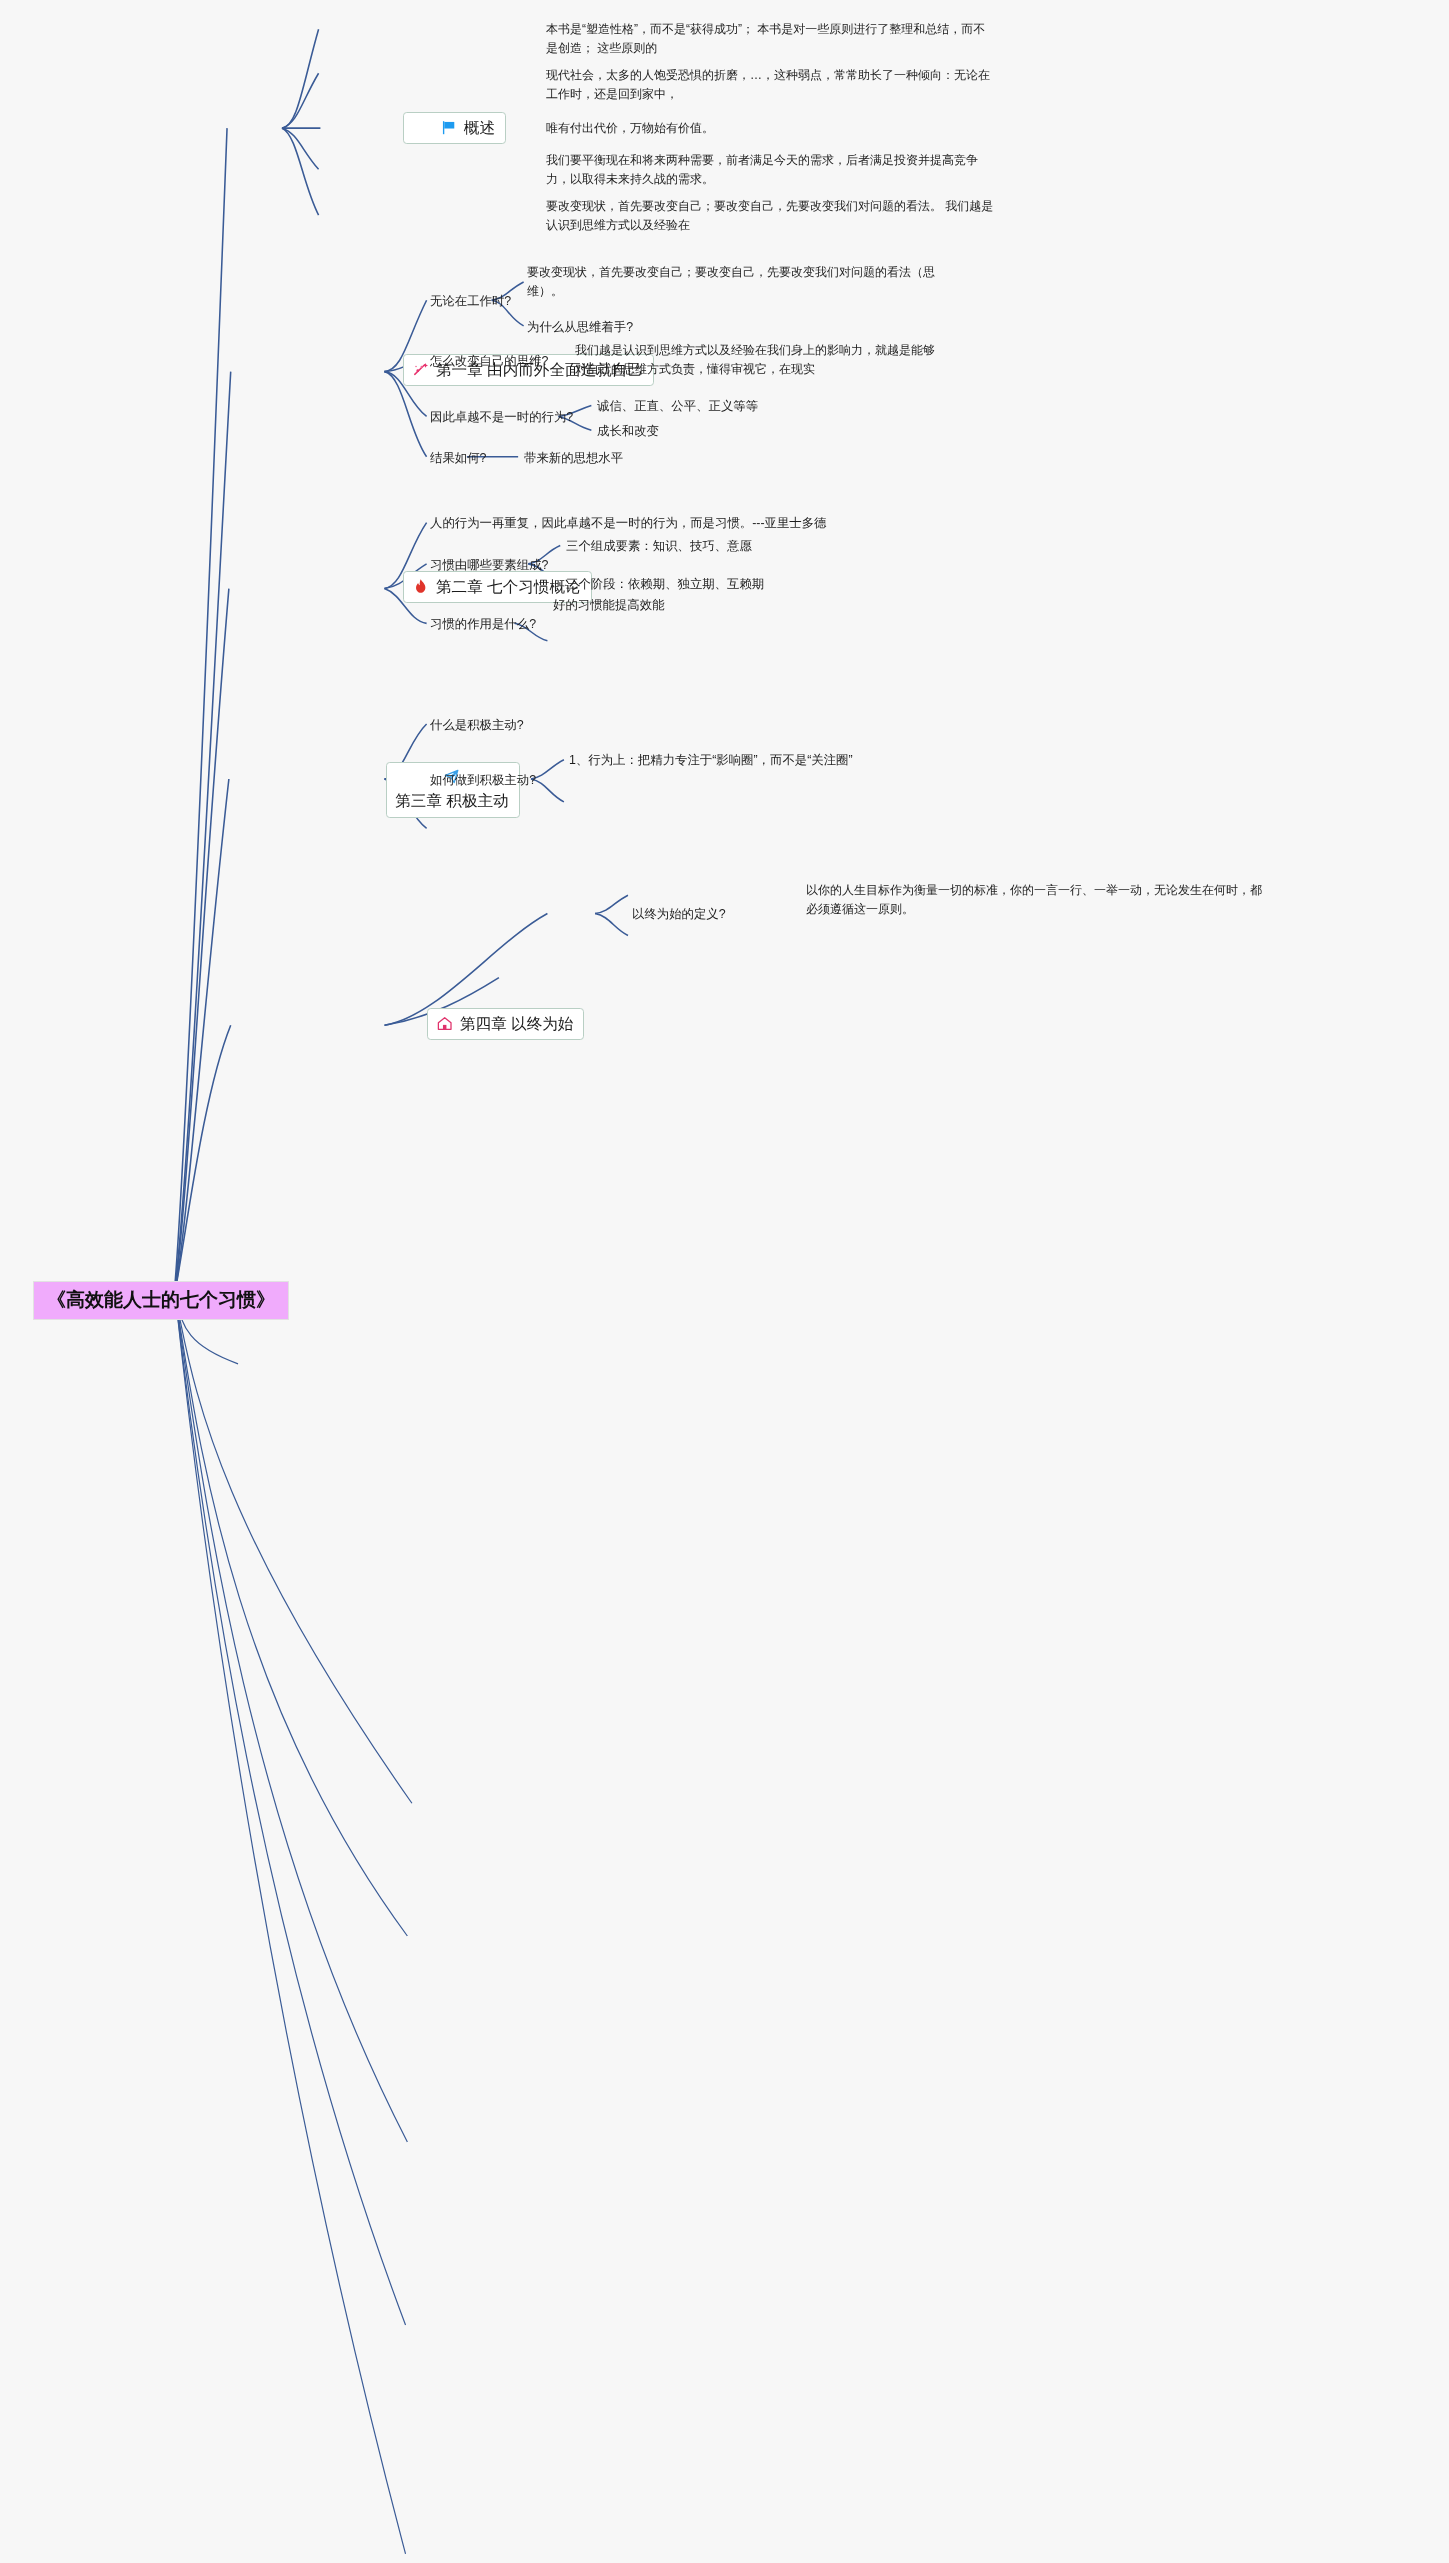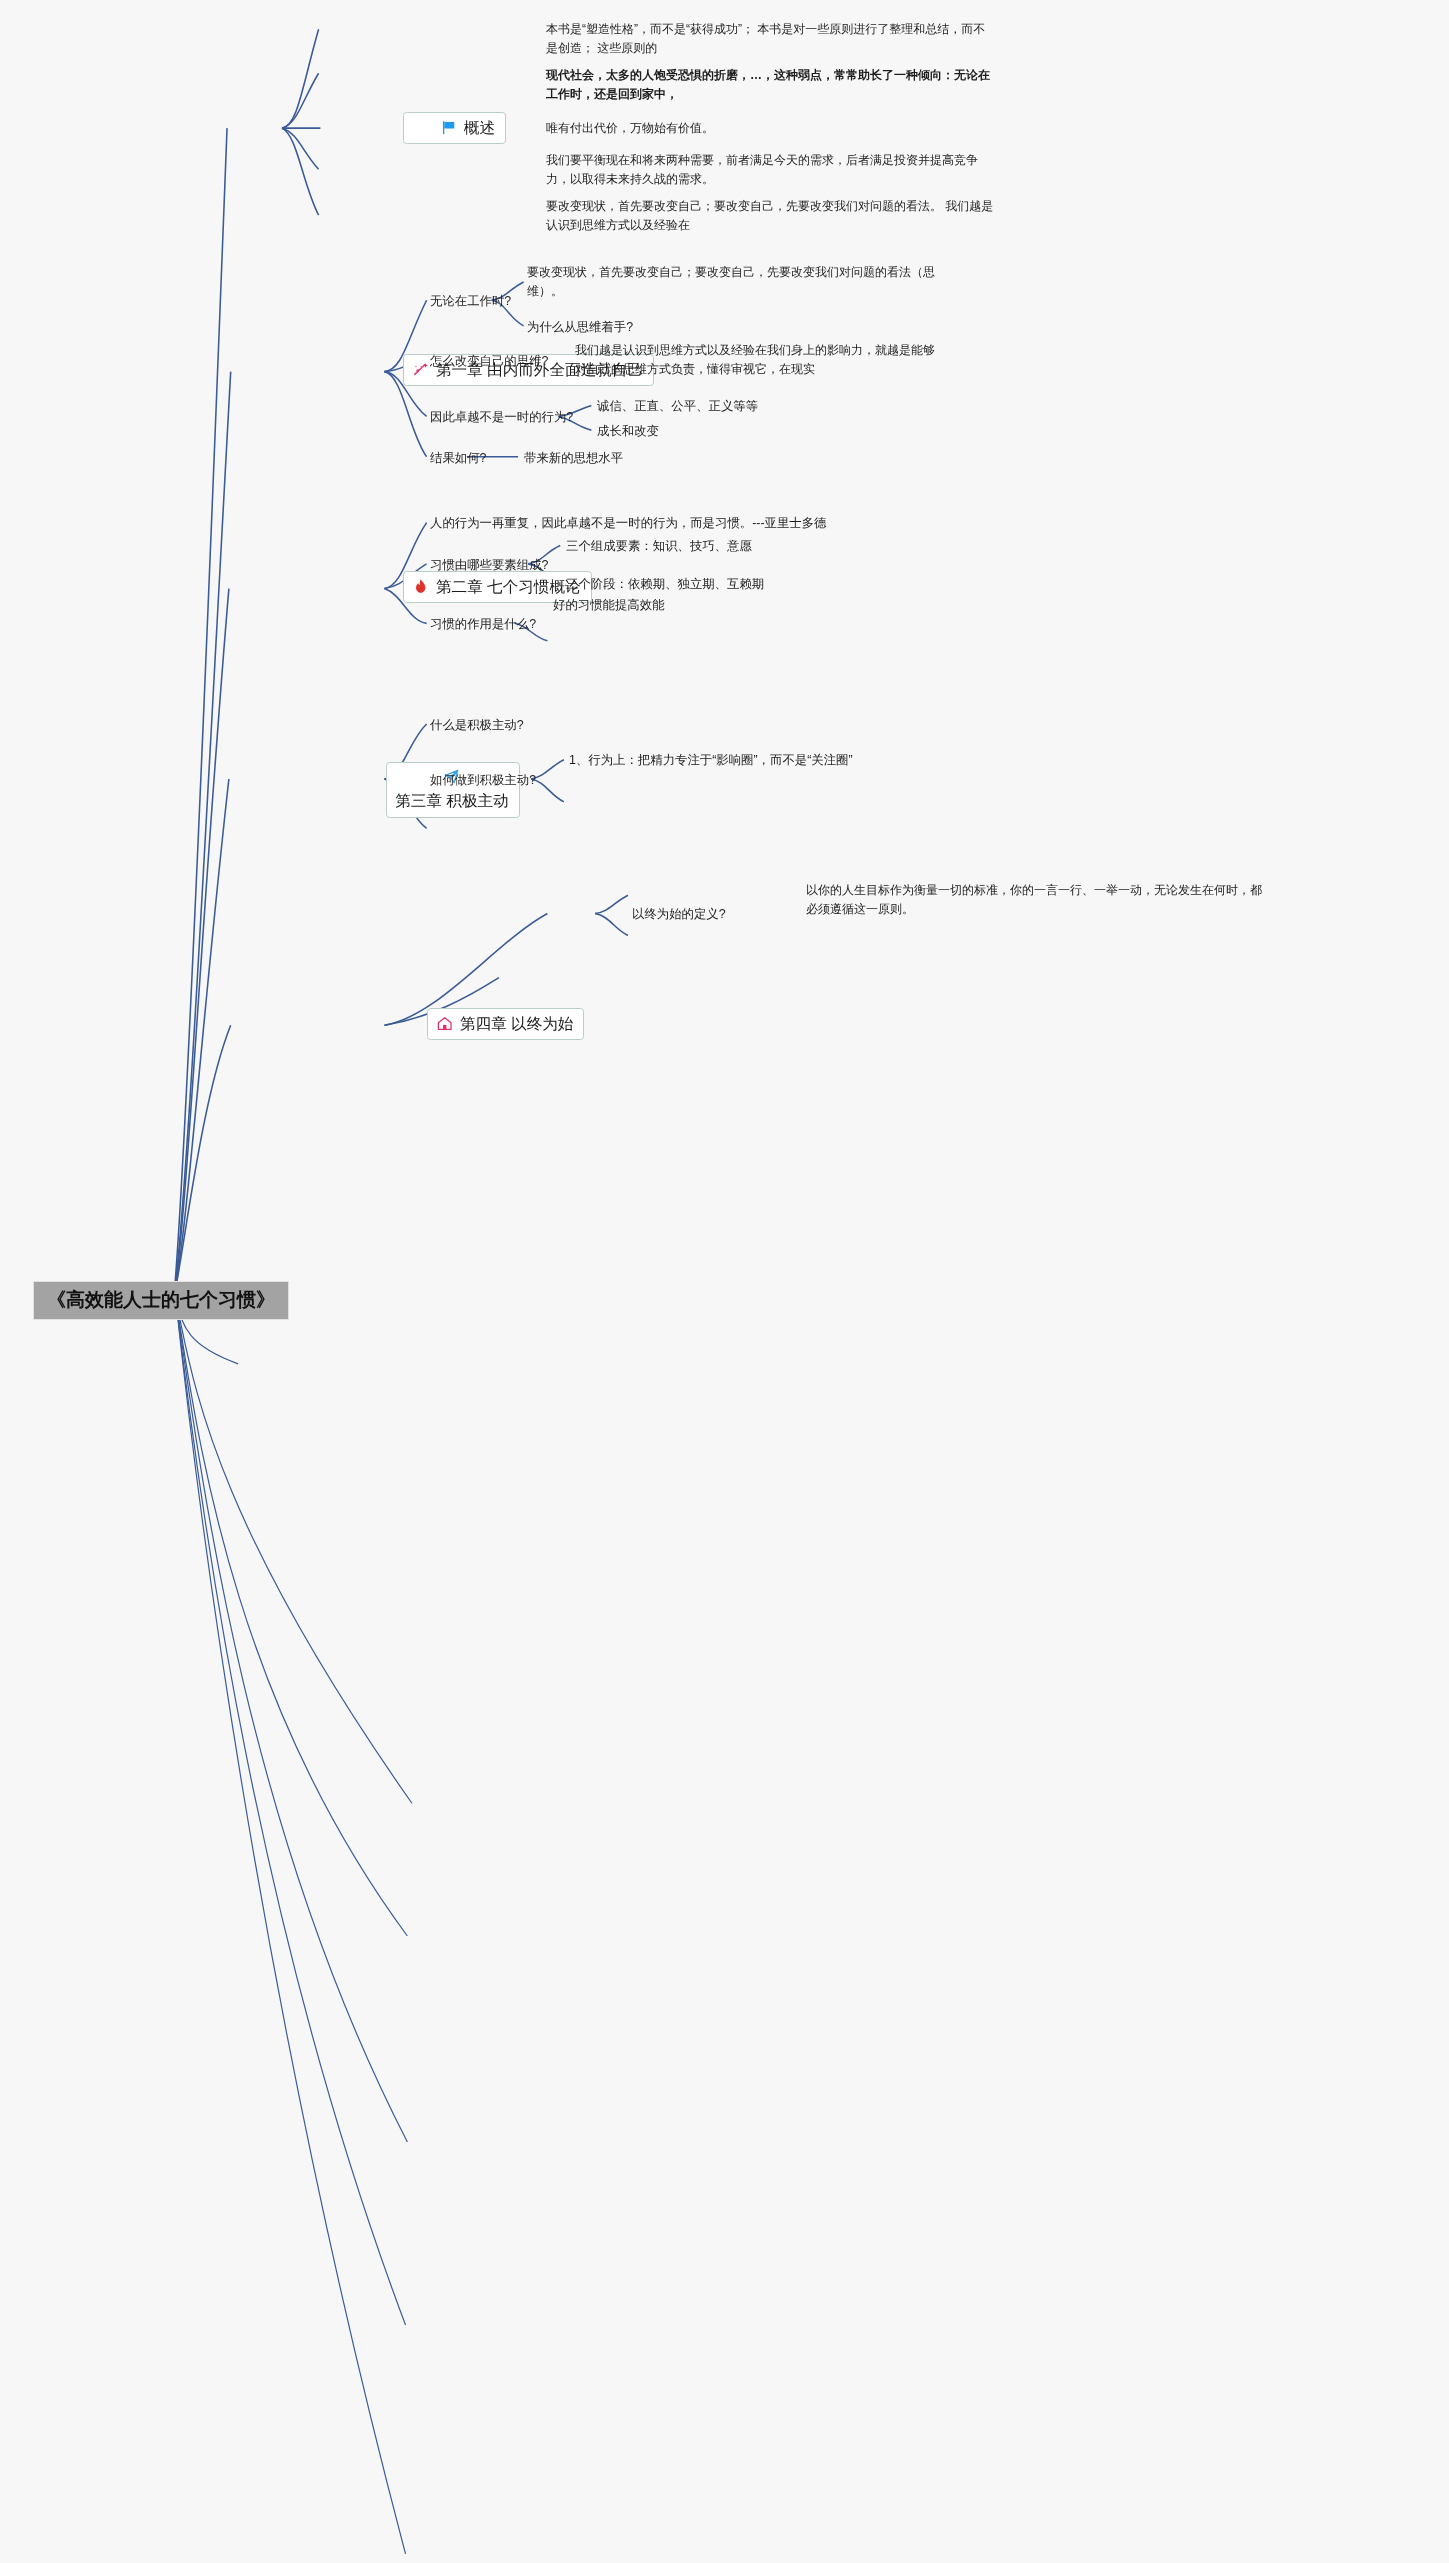--- a/index.html
+++ b/index.html
@@ -11,21 +11,21 @@
   }
   #mindmap{position:absolute;inset:0;width:1450px;height:2563px;}
   svg.edges{position:absolute;left:0;top:0;width:1450px;height:2563px;pointer-events:none;}
   svg.edges path{fill:none;stroke:#3a5b96;stroke-width:1.7;}
   svg.edges path.thin{stroke-width:1.3;}
 
   .node{position:absolute;box-sizing:border-box;}
 
   
   .root{
-    background:#a3a3a3;
+    background:#f0abfc;
     border:0.9px solid #e2e2e2;
     padding:6.4px 13px;
     font-size:19px;font-weight:bold;color:#111;
     white-space:nowrap;line-height:1.25;
     box-shadow:0 0 0 0 rgba(0,0,0,0);
   }
 
   
   .chapter{
     background:#ffffff;
@@ -122,21 +122,21 @@
     <span class="ic flag-icon">
       <svg width="17.4" height="17.4" viewBox="0 0 19 19">
         <rect x="3.2" y="2.4" width="1.5" height="14.2" fill="#1e9bf0"></rect>
         <path d="M4.7 3.2 L15.6 3.2 L15.6 10.4 L4.7 10.4 Z" fill="#1e9bf0"></path>
       </svg>
     </span>
     <span class="lbl">概述</span>
   </div>
 
   <div class="node leaf blk" style="left:546px;top:20px;width:450px;">本书是“塑造性格”，而不是“获得成功”； 本书是对一些原则进行了整理和总结，而不是创造； 这些原则的</div>
-  <div class="node leaf blk" style="left:546px;top:66px;width:450px;font-weight:bold;">现代社会，太多的人饱受恐惧的折磨，…，这种弱点，常常助长了一种倾向：无论在工作时，还是回到家中，</div>
+  <div class="node leaf blk" style="left:546px;top:66px;width:450px;">现代社会，太多的人饱受恐惧的折磨，…，这种弱点，常常助长了一种倾向：无论在工作时，还是回到家中，</div>
   <div class="node leaf blk" style="left:546px;top:119px;width:450px;">唯有付出代价，万物始有价值。</div>
   <div class="node leaf blk" style="left:546px;top:151px;width:450px;">我们要平衡现在和将来两种需要，前者满足今天的需求，后者满足投资并提高竞争力，以取得未来持久战的需求。</div>
   <div class="node leaf blk" style="left:546px;top:197px;width:450px;">要改变现状，首先要改变自己；要改变自己，先要改变我们对问题的看法。 我们越是认识到思维方式以及经验在</div>
 
   <div class="node chapter" style="left:403px;top:354px;">
     <span class="ic spark-icon">
       <svg width="17.4" height="17.4" viewBox="0 0 19 19">
         <path d="M3 14.6 L13.8 4.2" stroke="#e8336e" stroke-width="1.6" fill="none" stroke-linecap="round"></path>
         <circle cx="6.3" cy="10.6" r="1.5" fill="#e8336e"></circle>
         <circle cx="10.5" cy="6.5" r="1.2" fill="#f06a96"></circle>

